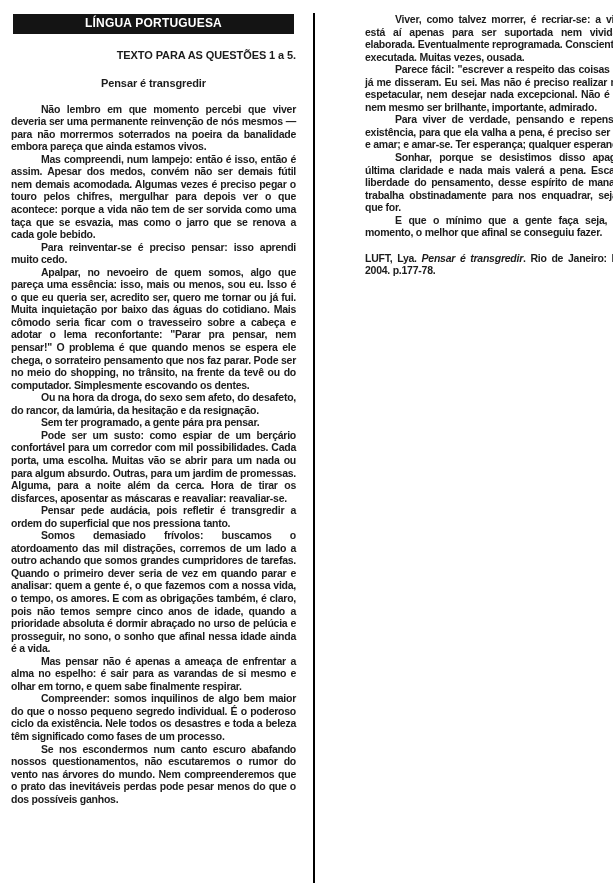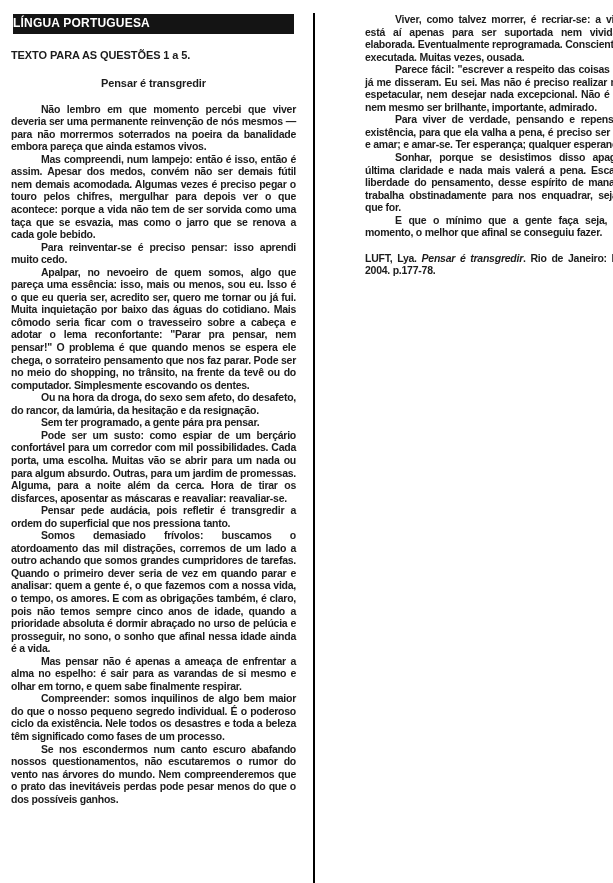--- a/index.html
+++ b/index.html
@@ -31,29 +31,29 @@
     position: absolute;
     left: 313px;
     top: 13px;
     width: 2px;
     height: 870px;
     background: #000000;
   }
   .header-bar {
     background: #141414;
     color: #ffffff;
-    text-align: left;
+    text-align: center;
     font-size: 12px;
     font-weight: bold;
     letter-spacing: 0.2px;
     padding: 3px 0 4px 0;
     margin: 1px 2px 0 2px;
   }
   .subheader {
-    text-align: left;
+    text-align: right;
     font-size: 11px;
     margin-top: 15px;
     letter-spacing: -0.1px;
   }
   .text-title {
     text-align: center;
     font-size: 11px;
     margin-top: 16px;
     margin-bottom: 13px;
     letter-spacing: -0.1px;

